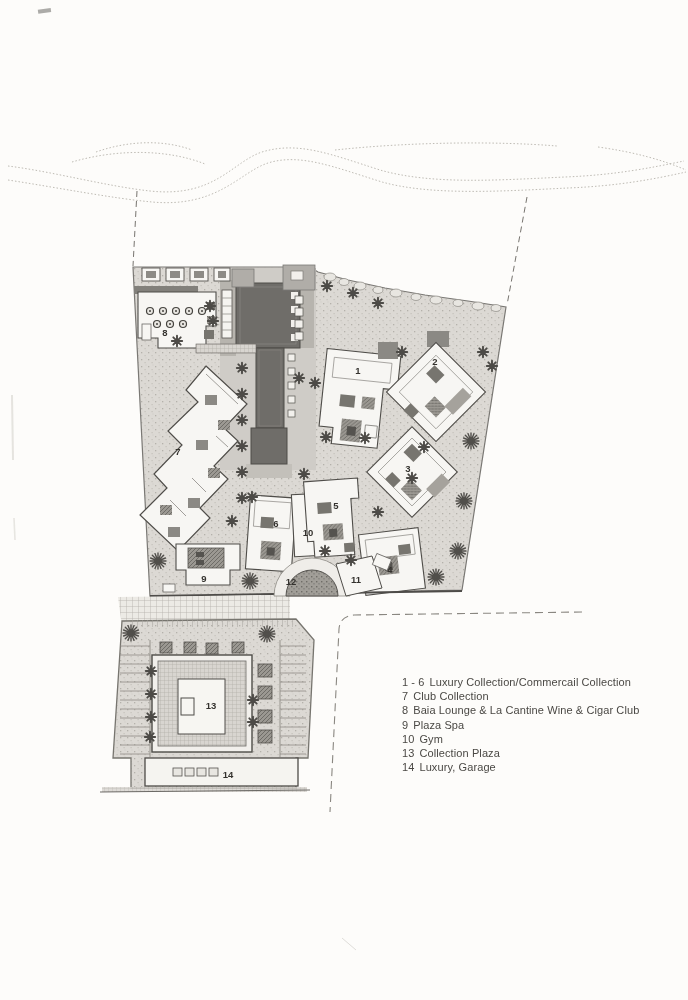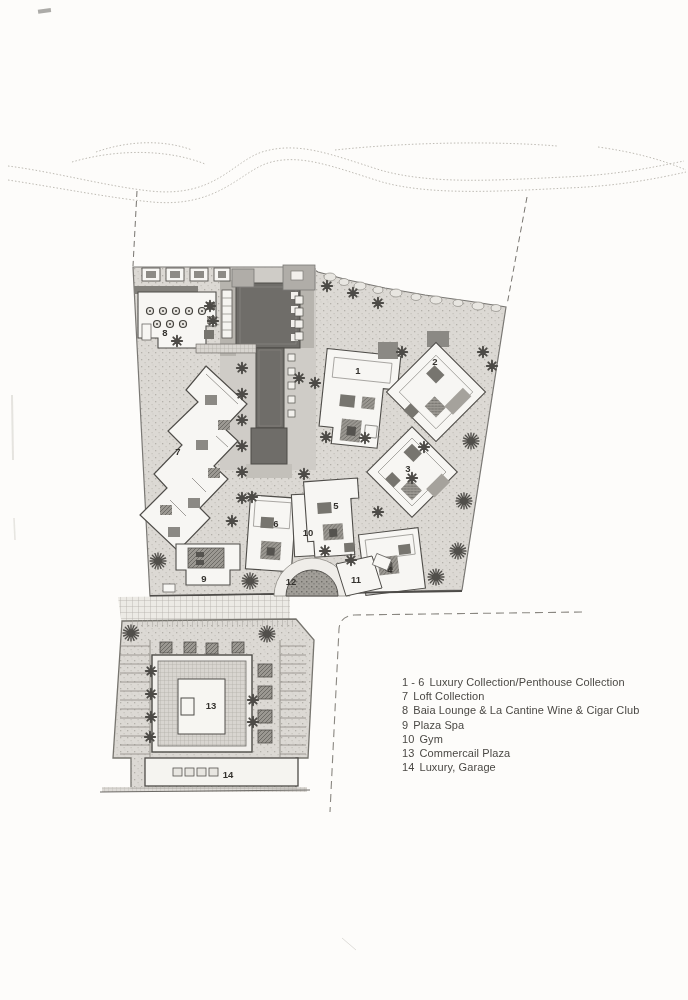--- a/index.html
+++ b/index.html
@@ -380,41 +380,41 @@
     <text class="blabel" x="356" y="583">11</text>
     <text class="blabel" x="291" y="585">12</text>
     <text class="blabel" x="211" y="709">13</text>
     <text class="blabel" x="228" y="778">14</text>
   </g>
 </svg>
 
   <div class="legend">
     <div class="legend-row">
       <span class="legend-num">1 - 6</span>
-      <span class="legend-label">Luxury Collection/Penthouse Collection</span>
+      <span class="legend-label">Luxury Collection/Commercail Collection</span>
     </div>
     <div class="legend-row">
       <span class="legend-num">7</span>
-      <span class="legend-label">Loft Collection</span>
+      <span class="legend-label">Club Collection</span>
     </div>
     <div class="legend-row">
       <span class="legend-num">8</span>
       <span class="legend-label">Baia Lounge &amp; La Cantine Wine &amp; Cigar Club</span>
     </div>
     <div class="legend-row">
       <span class="legend-num">9</span>
       <span class="legend-label">Plaza Spa</span>
     </div>
     <div class="legend-row">
       <span class="legend-num">10</span>
       <span class="legend-label">Gym</span>
     </div>
     <div class="legend-row">
       <span class="legend-num">13</span>
-      <span class="legend-label">Commercail Plaza</span>
+      <span class="legend-label">Collection Plaza</span>
     </div>
     <div class="legend-row">
       <span class="legend-num">14</span>
       <span class="legend-label">Luxury, Garage</span>
     </div>
   </div>
 
 </div>
 
 </body></html>

